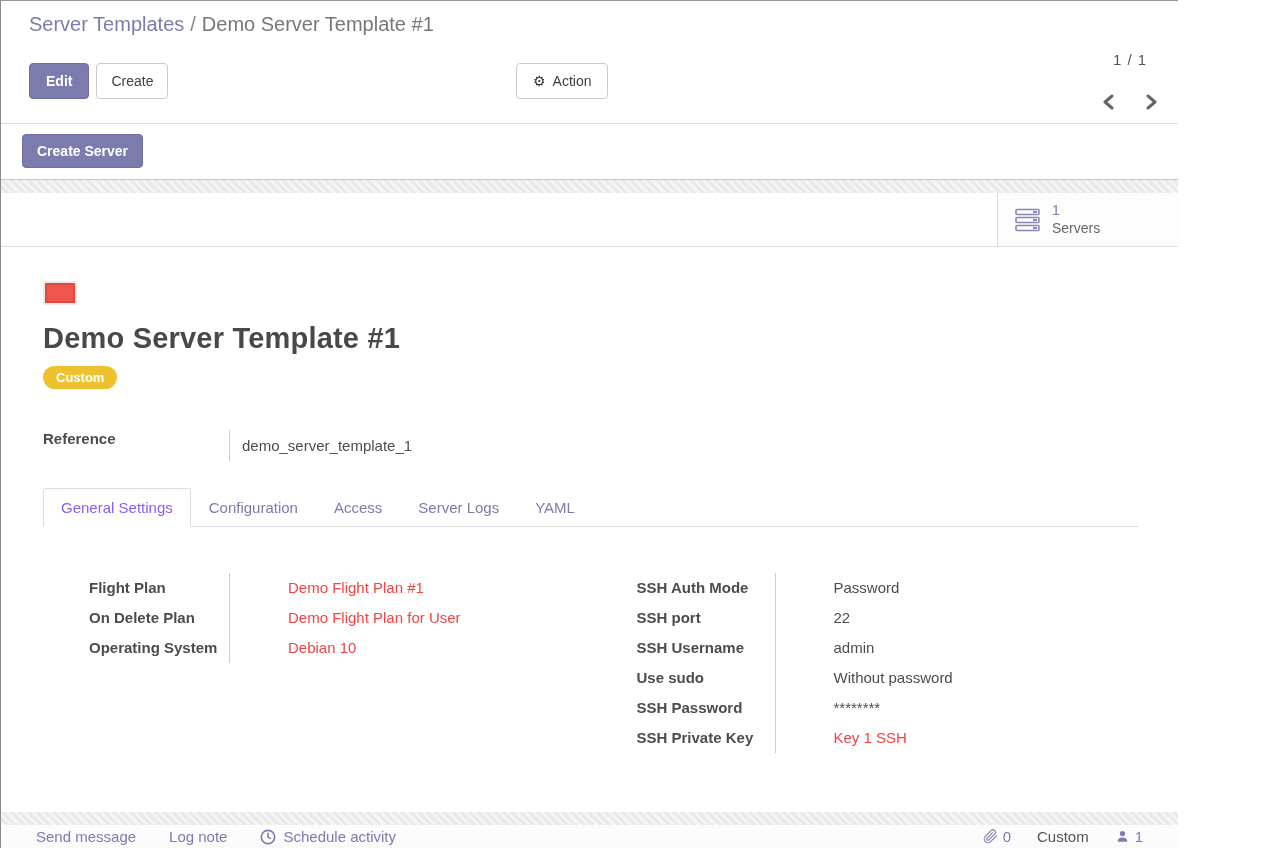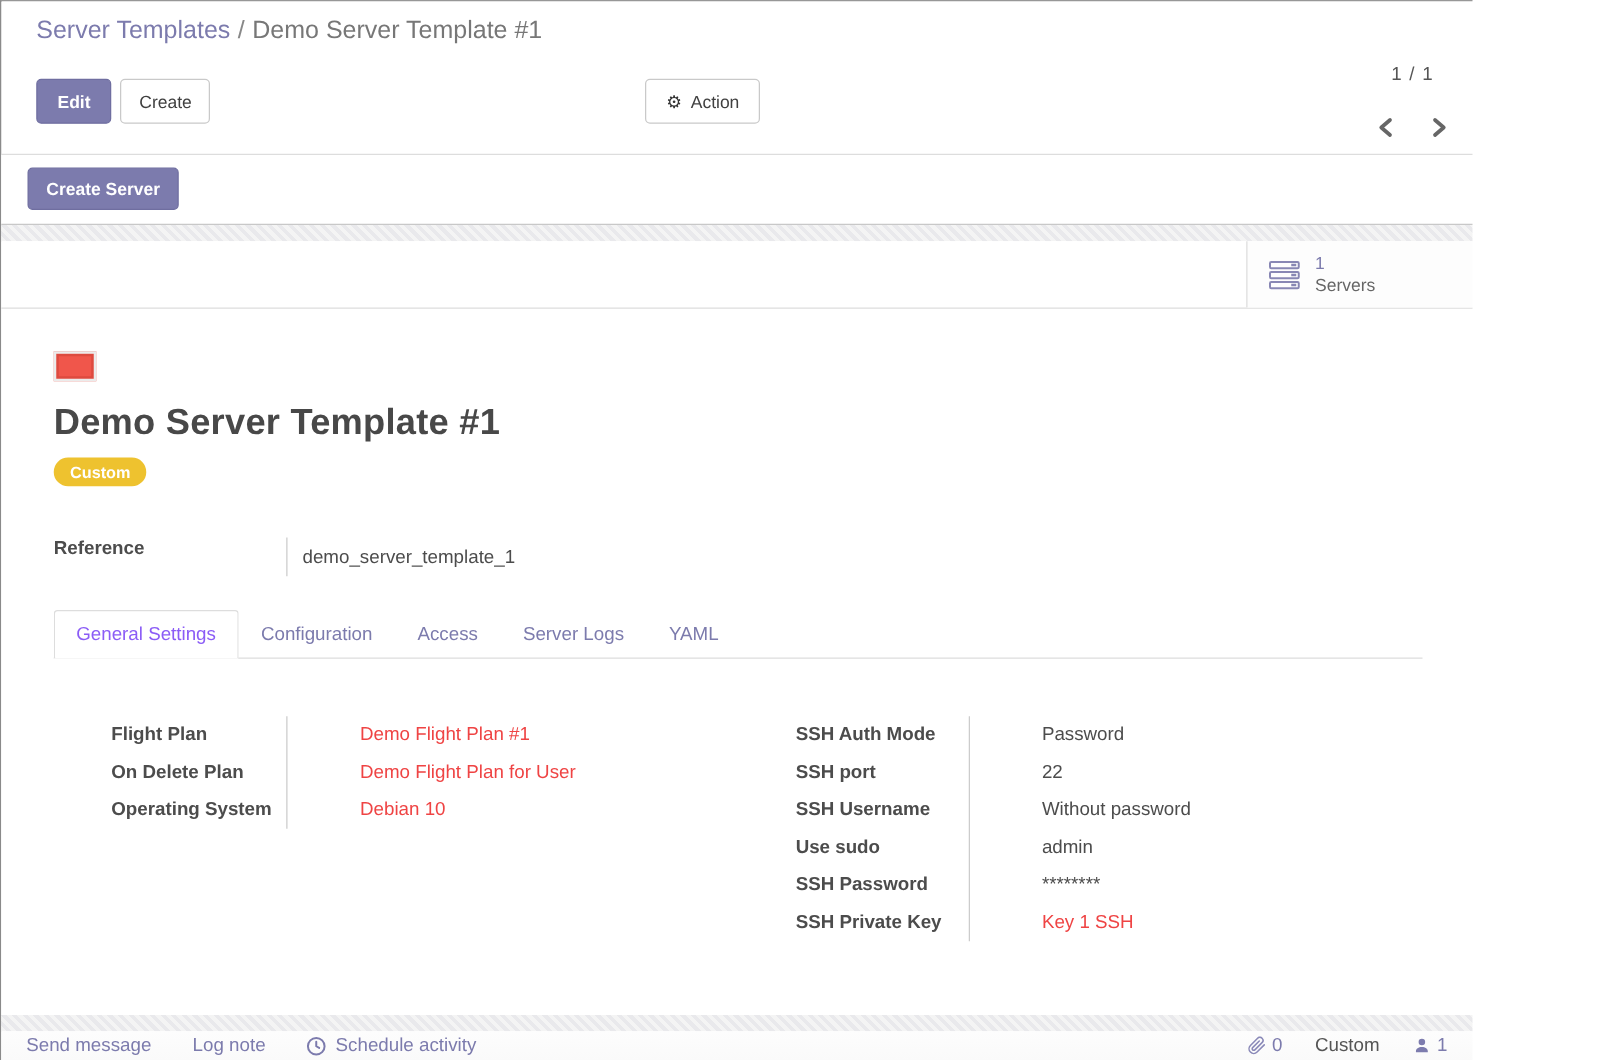--- a/index.html
+++ b/index.html
@@ -52,21 +52,21 @@
 
   .tab-content { display:flex; padding-top:46px; }
   .group { width:50%; display:flex; align-items:flex-start; }
   .glabels .grow, .gvalues .grow { height:30px; line-height:30px; font-size:15px; white-space:nowrap;margin-left:46px; }
   .glabels { width:186px; font-weight:bold; }
   .group-right .glabels { width:184px; }
   .gvalues { border-left:1px solid #ccc; padding-left:12px; flex:1; }
   .link { color:#ef4444; cursor:pointer; }
 
   
-  .chatter { flex:1; background:linear-gradient(#fdfdfd,#fafafa); display:flex; align-items:center; padding:0 20px; font-size:15px; }
+  .chatter { flex:1; background:linear-gradient(#fdfdfd,#fafafa); display:flex; align-items:center; padding:0 35px; font-size:15px; }
   .chatter-link { color:#7c7bad; cursor:pointer; margin-right:33px; display:flex; align-items:center; gap:7px; }
   .chatter-right { margin-left:auto; display:flex; align-items:center; gap:26px; }
   .icon-count { display:flex; align-items:center; gap:5px; color:#7c7bad; cursor:pointer; }
   .follow { color:#555; cursor:pointer; }
 </style>
 </head>
 <body>
 
 <div class="page">
 
@@ -159,22 +159,22 @@
             <div class="grow">SSH Auth Mode</div>
             <div class="grow">SSH port</div>
             <div class="grow">SSH Username</div>
             <div class="grow">Use sudo</div>
             <div class="grow">SSH Password</div>
             <div class="grow">SSH Private Key</div>
           </div>
           <div class="gvalues">
             <div class="grow">Password</div>
             <div class="grow">22</div>
+            <div class="grow">admin</div>
             <div class="grow">Without password</div>
-            <div class="grow">admin</div>
             <div class="grow">********</div>
             <div class="grow link">Key 1 SSH</div>
           </div>
         </div>
       </div>
     </div>
   </div>
 
   <div class="hatch"></div>
 

